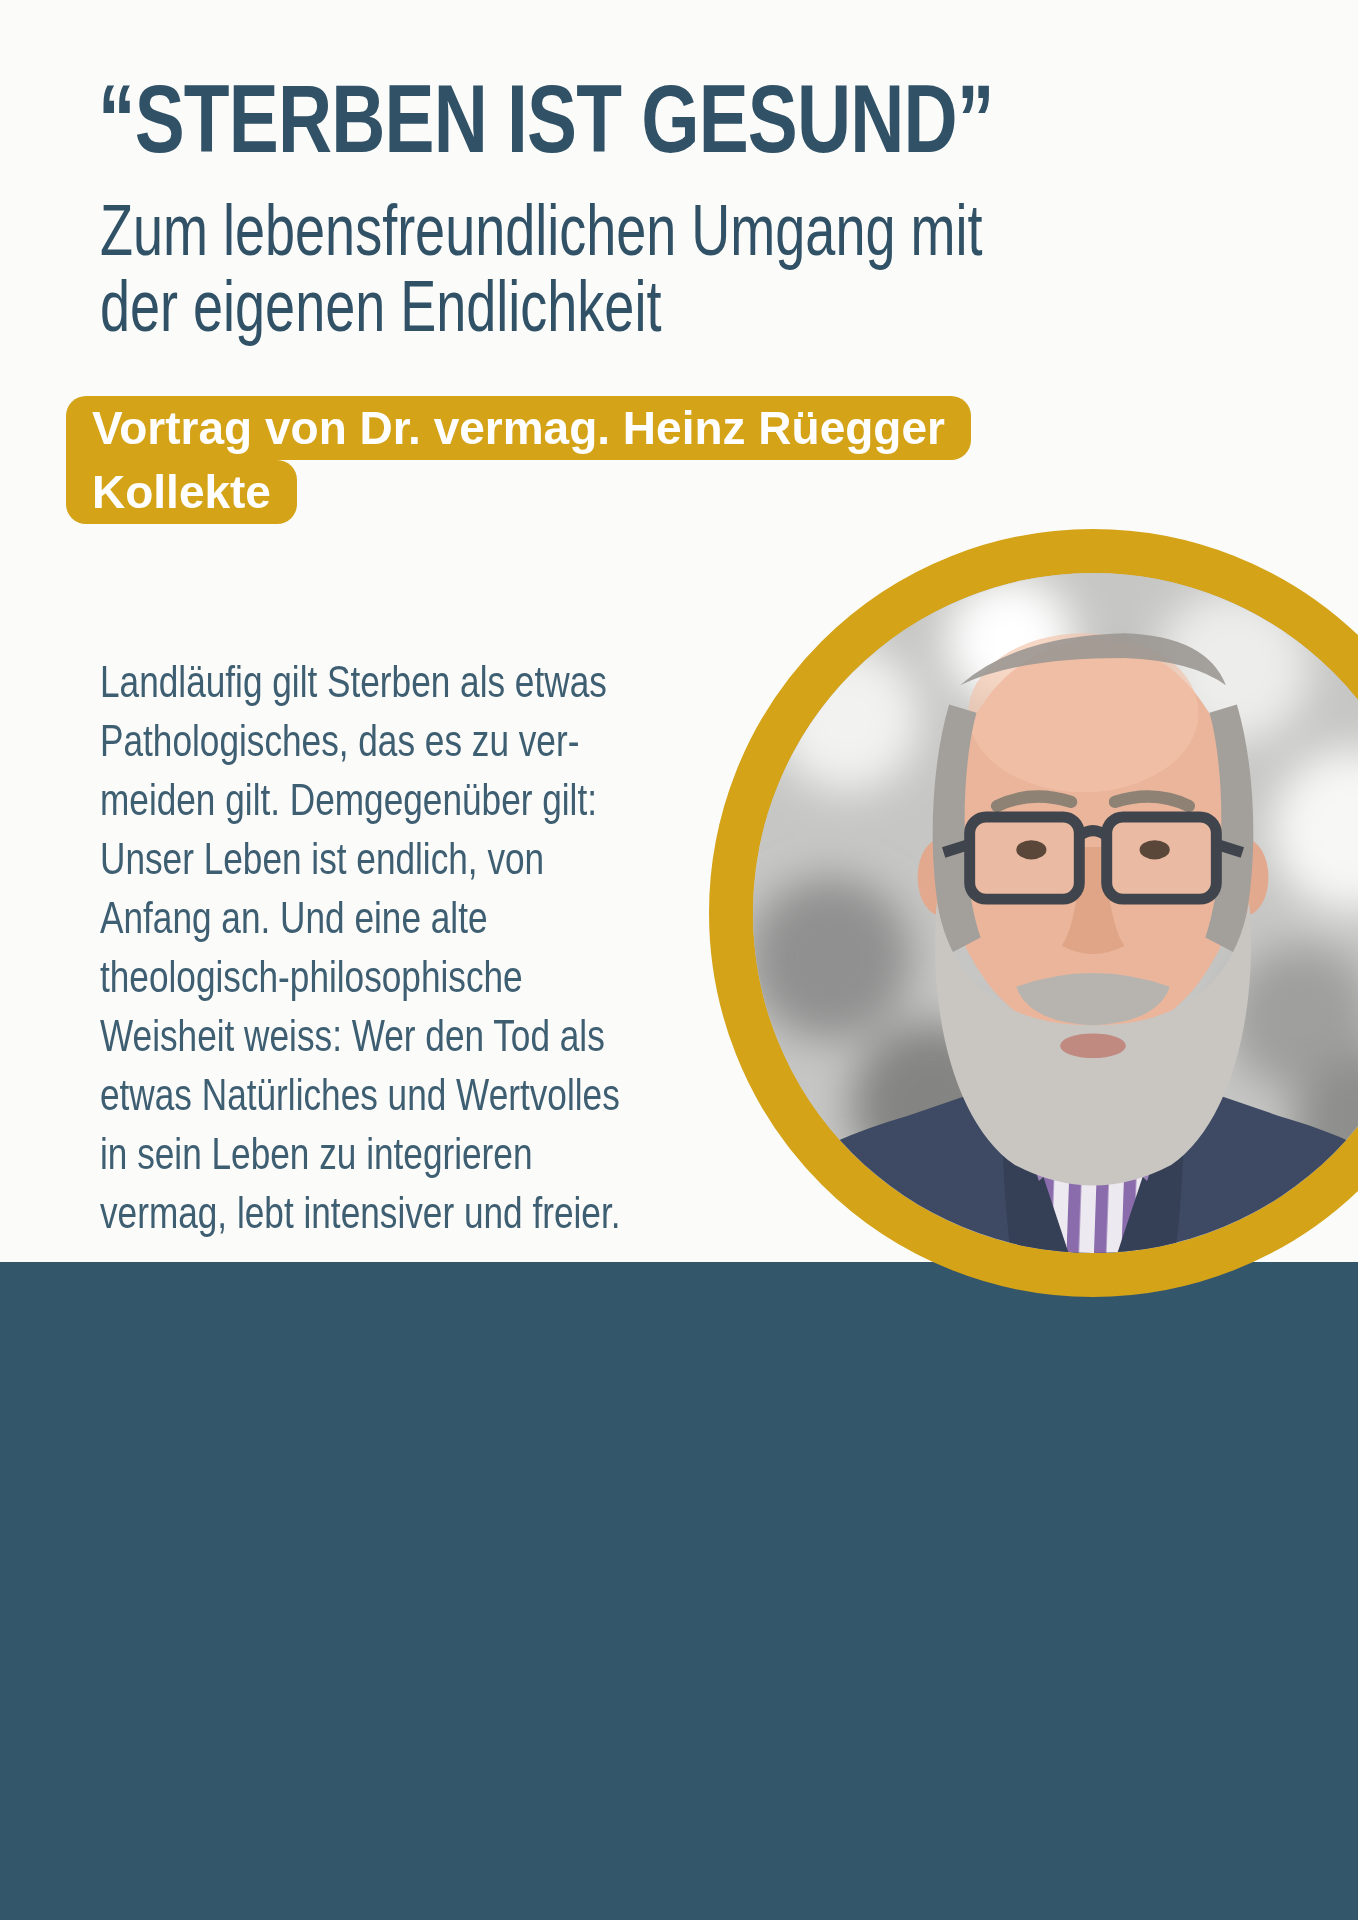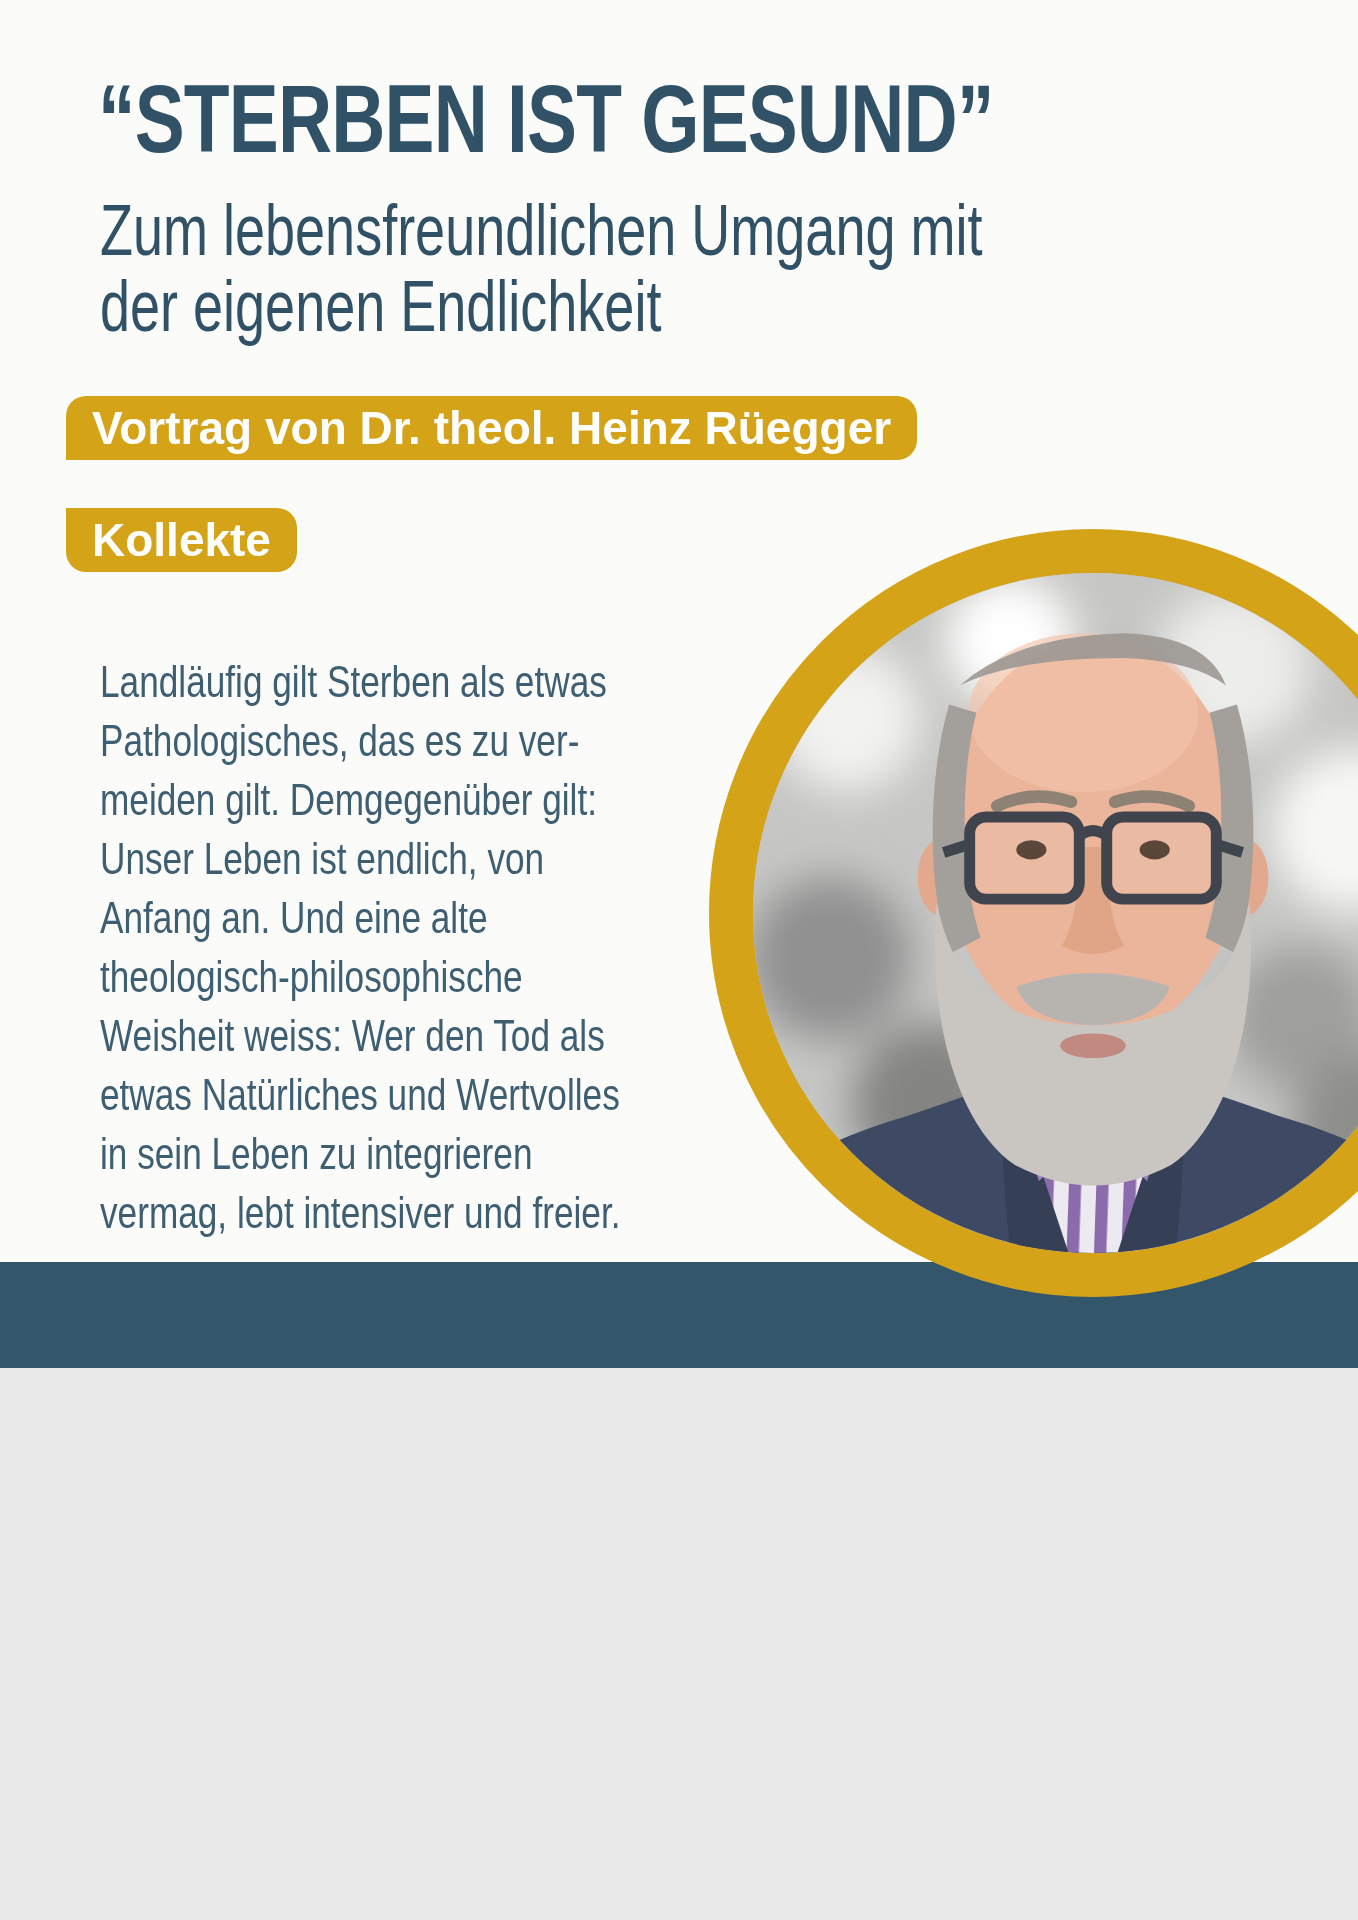--- a/index.html
+++ b/index.html
@@ -1,17 +1,17 @@
 <!DOCTYPE html>
 <html><head>
 <meta charset="utf-8">
 <style>
   html,body{margin:0;padding:0;background:#e8e8e8;}
   .poster{
-    position:relative;width:1358px;height:1368px;margin:0 auto;
+    position:relative;width:1358px;height:1920px;margin:0 auto;
     background:#FBFBFA;overflow:hidden;
     font-family:"Liberation Sans","DejaVu Sans",sans-serif;
   }
   
   .title{
     position:absolute;left:98px;top:64px;margin:0;
     font-size:96px;font-weight:bold;color:#315266;
     letter-spacing:-1px;white-space:nowrap;
     transform:scaleX(0.78);transform-origin:left top;
   }
@@ -23,21 +23,21 @@
   
   .highlights{position:absolute;left:66px;top:396px;}
   .hl-row{display:block;height:64px;}
   .hl-pill{
     display:inline-block;background:#D4A318;color:#FFFFFF;
     font-size:46px;font-weight:bold;line-height:64px;padding:0 26px;
     white-space:nowrap;
   }
   .hl-pill.r1{border-radius:20px 20px 20px 0;}
   .hl-pill.r2{border-radius:0 20px 20px 0;}
-  .hl-pill.r3{border-radius:0 20px 20px 20px;margin-top:48px;}
+  .hl-pill.r3{border-radius:0 20px 20px 20px;}
   
   .intro{
     position:absolute;left:100px;top:652px;
     font-size:44px;color:#3E5E72;line-height:59px;
     white-space:pre-line;transform:scaleX(0.8);transform-origin:left top;
   }
   
   .photo-wrap{
     position:absolute;left:709px;top:529px;width:680px;height:680px;
     border:44px solid #D4A318;border-radius:50%;overflow:hidden;
@@ -72,21 +72,21 @@
 </head>
 <body>
 
 <div class="poster">
 
   <h1 class="title">“STERBEN IST GESUND”</h1>
   <div class="subtitle">Zum lebensfreundlichen Umgang mit
 der eigenen Endlichkeit</div>
 
   <div class="highlights">
-    <div class="hl-row"><span class="hl-pill r1">Vortrag von Dr. theol. Heinz Rüegger</span></div>
+    <div class="hl-row"><span class="hl-pill r1">Vortrag von Dr. vermag. Heinz Rüegger</span></div>
     <div class="hl-row"><span class="hl-pill r3">Kollekte</span></div>
   </div>
 
   <div class="intro">Landläufig gilt Sterben als etwas
 Pathologisches, das es zu ver-
 meiden gilt. Demgegenüber gilt:
 Unser Leben ist endlich, von
 Anfang an. Und eine alte
 theologisch-philosophische
 Weisheit weiss: Wer den Tod als

